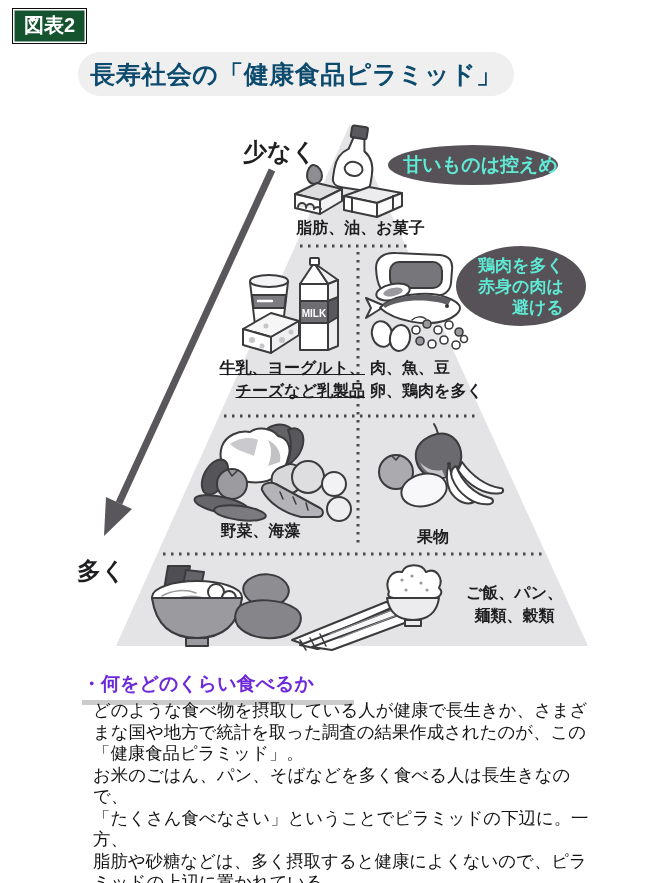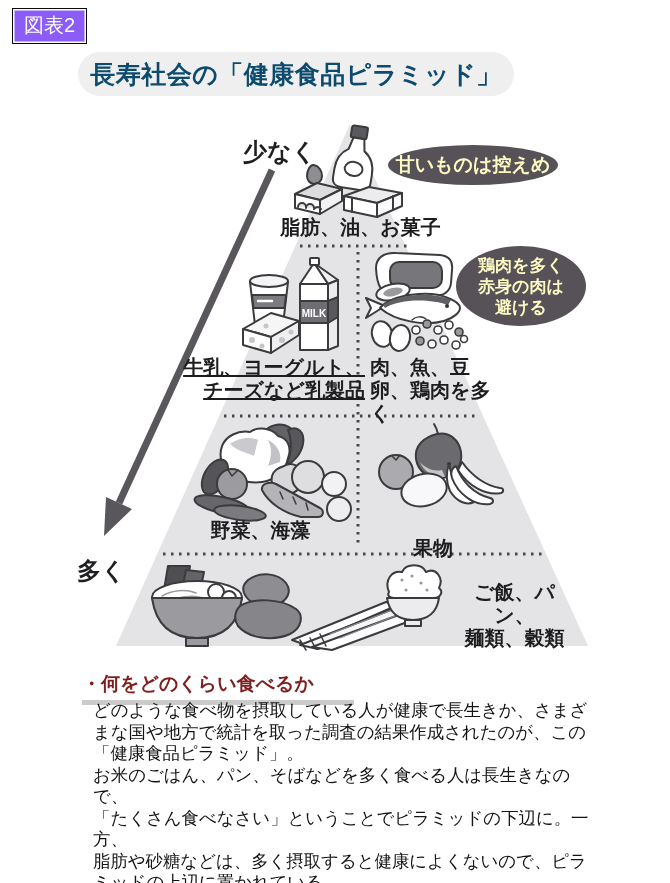--- a/index.html
+++ b/index.html
@@ -1,45 +1,45 @@
 <!DOCTYPE html>
 <html><head>
 <meta charset="utf-8">
 <style>
   html,body{margin:0;padding:0;background:#fff;}
   #stage{position:relative;width:670px;height:883px;background:#fff;overflow:hidden;
          font-family:"Liberation Sans","DejaVu Sans",sans-serif;color:#1f1f21;}
   .abs{position:absolute;}
   
-  #fig-badge{left:12px;top:8px;background:#8b5cf6;color:#fff;font-weight:normal;font-size:20px;
+  #fig-badge{left:12px;top:8px;background:#14532d;color:#fff;font-weight:bold;font-size:20px;
              padding:3px 11px 4px;box-shadow:inset 0 0 0 1.5px #fff;border:1.5px solid #0a0a0a;}
   
   #title-pill{left:78px;top:52px;width:436px;height:44px;background:#efefef;border-radius:22px;
               text-align:center;line-height:44px;font-size:25px;font-weight:bold;color:#0c4a6e;letter-spacing:.5px;}
   
   #diagram{left:0;top:0;width:670px;height:670px;}
   
-  .tier-label{font-weight:bold;color:#1d1d1f;font-size:20px;line-height:23px;}
+  .tier-label{font-weight:bold;color:#1d1d1f;font-size:16px;line-height:23px;}
   .preline{white-space:pre-line;}
   #label-less{left:243px;top:136px;font-size:24px;font-weight:bold;}
   #label-more{left:77px;top:543px;font-size:24px;font-weight:bold;margin-top:12px;}
   #tier1-label{left:263px;top:216px;width:195px;text-align:center;}
   #tier2-left-label{left:155px;top:356px;width:210px;text-align:right;text-decoration:underline;}
   #tier2-right-label{left:370px;top:356px;width:130px;text-align:left;}
   #tier3-left-label{left:203px;top:519px;width:115px;text-align:center;}
-  #tier3-right-label{left:401px;top:537px;width:64px;text-align:center;}
+  #tier3-right-label{left:401px;top:525px;width:64px;text-align:center;}
   #tier4-label{left:457px;top:581px;width:115px;text-align:center;}
   
-  .bubble{background:#565258;color:#fef9c3;border-radius:50%;text-align:center;font-weight:bold;}
+  .bubble{background:#565258;color:#5eead4;border-radius:50%;text-align:right;font-weight:bold;}
   #bubble-sweets{left:388px;top:145px;width:170px;height:40px;line-height:40px;font-size:19px;}
   #bubble-meat{left:456px;top:246px;width:130px;height:80px;font-size:17px;line-height:21px;
                display:flex;align-items:center;justify-content:center;}
   
   #notes-heading{left:82px;top:671px;font-family:"Liberation Serif","DejaVu Serif",serif;
-                 font-size:19px;font-weight:bold;color:#7f1d1d;border-bottom:5px solid #cbcbcb;
+                 font-size:19px;font-weight:bold;color:#6d28d9;border-bottom:5px solid #cbcbcb;
                  padding:0 40px 3px 0;text-align:center;}
   #notes-body{left:93px;top:700px;width:508px;font-family:"Liberation Serif","DejaVu Serif",serif;
               font-size:17.4px;line-height:21.5px;color:#141414;}
 </style>
 </head>
 <body>
 
 <div id="stage">
 
   <svg id="diagram" class="abs" viewBox="0 0 670 670" xmlns="http://www.w3.org/2000/svg">

